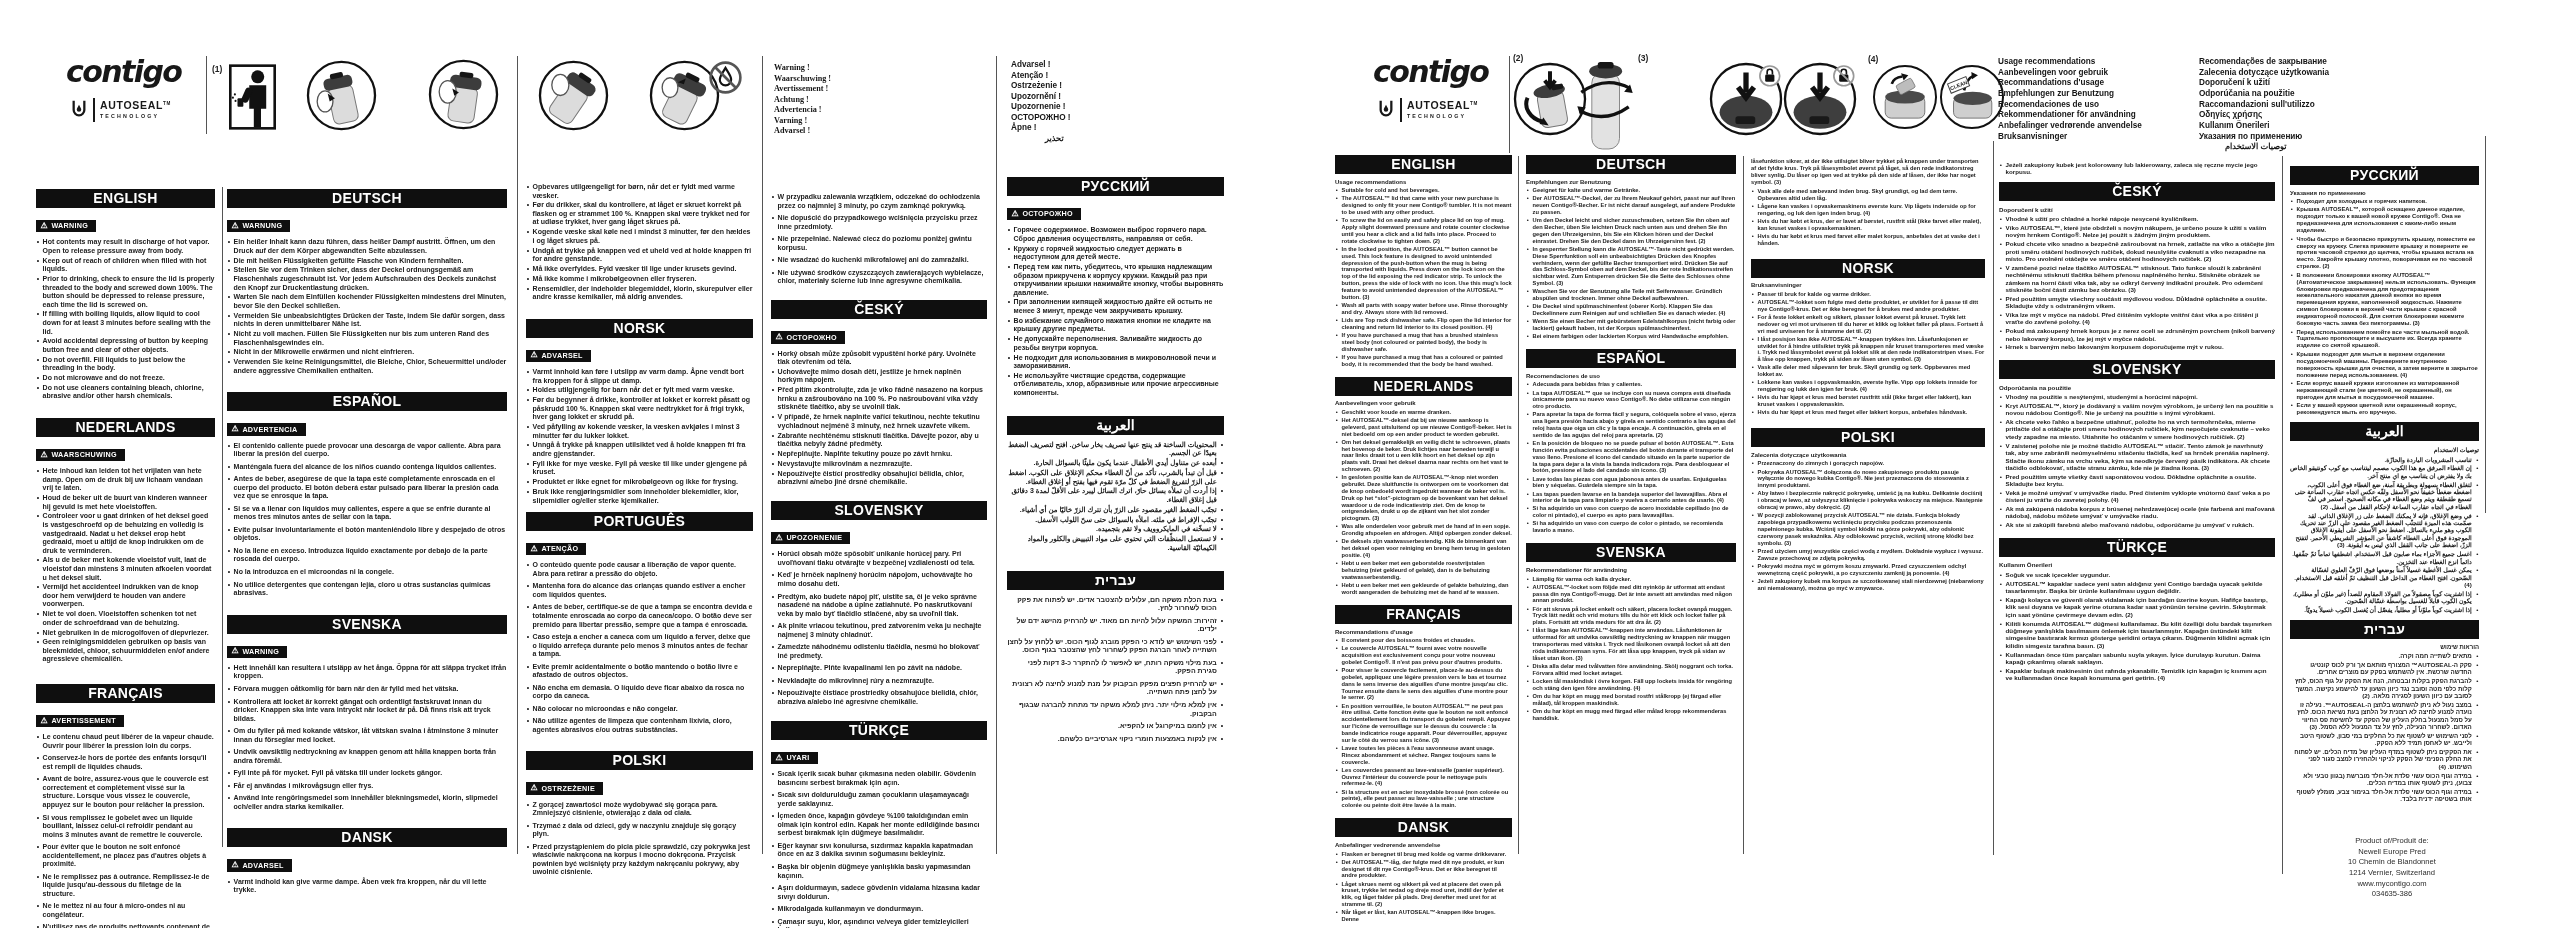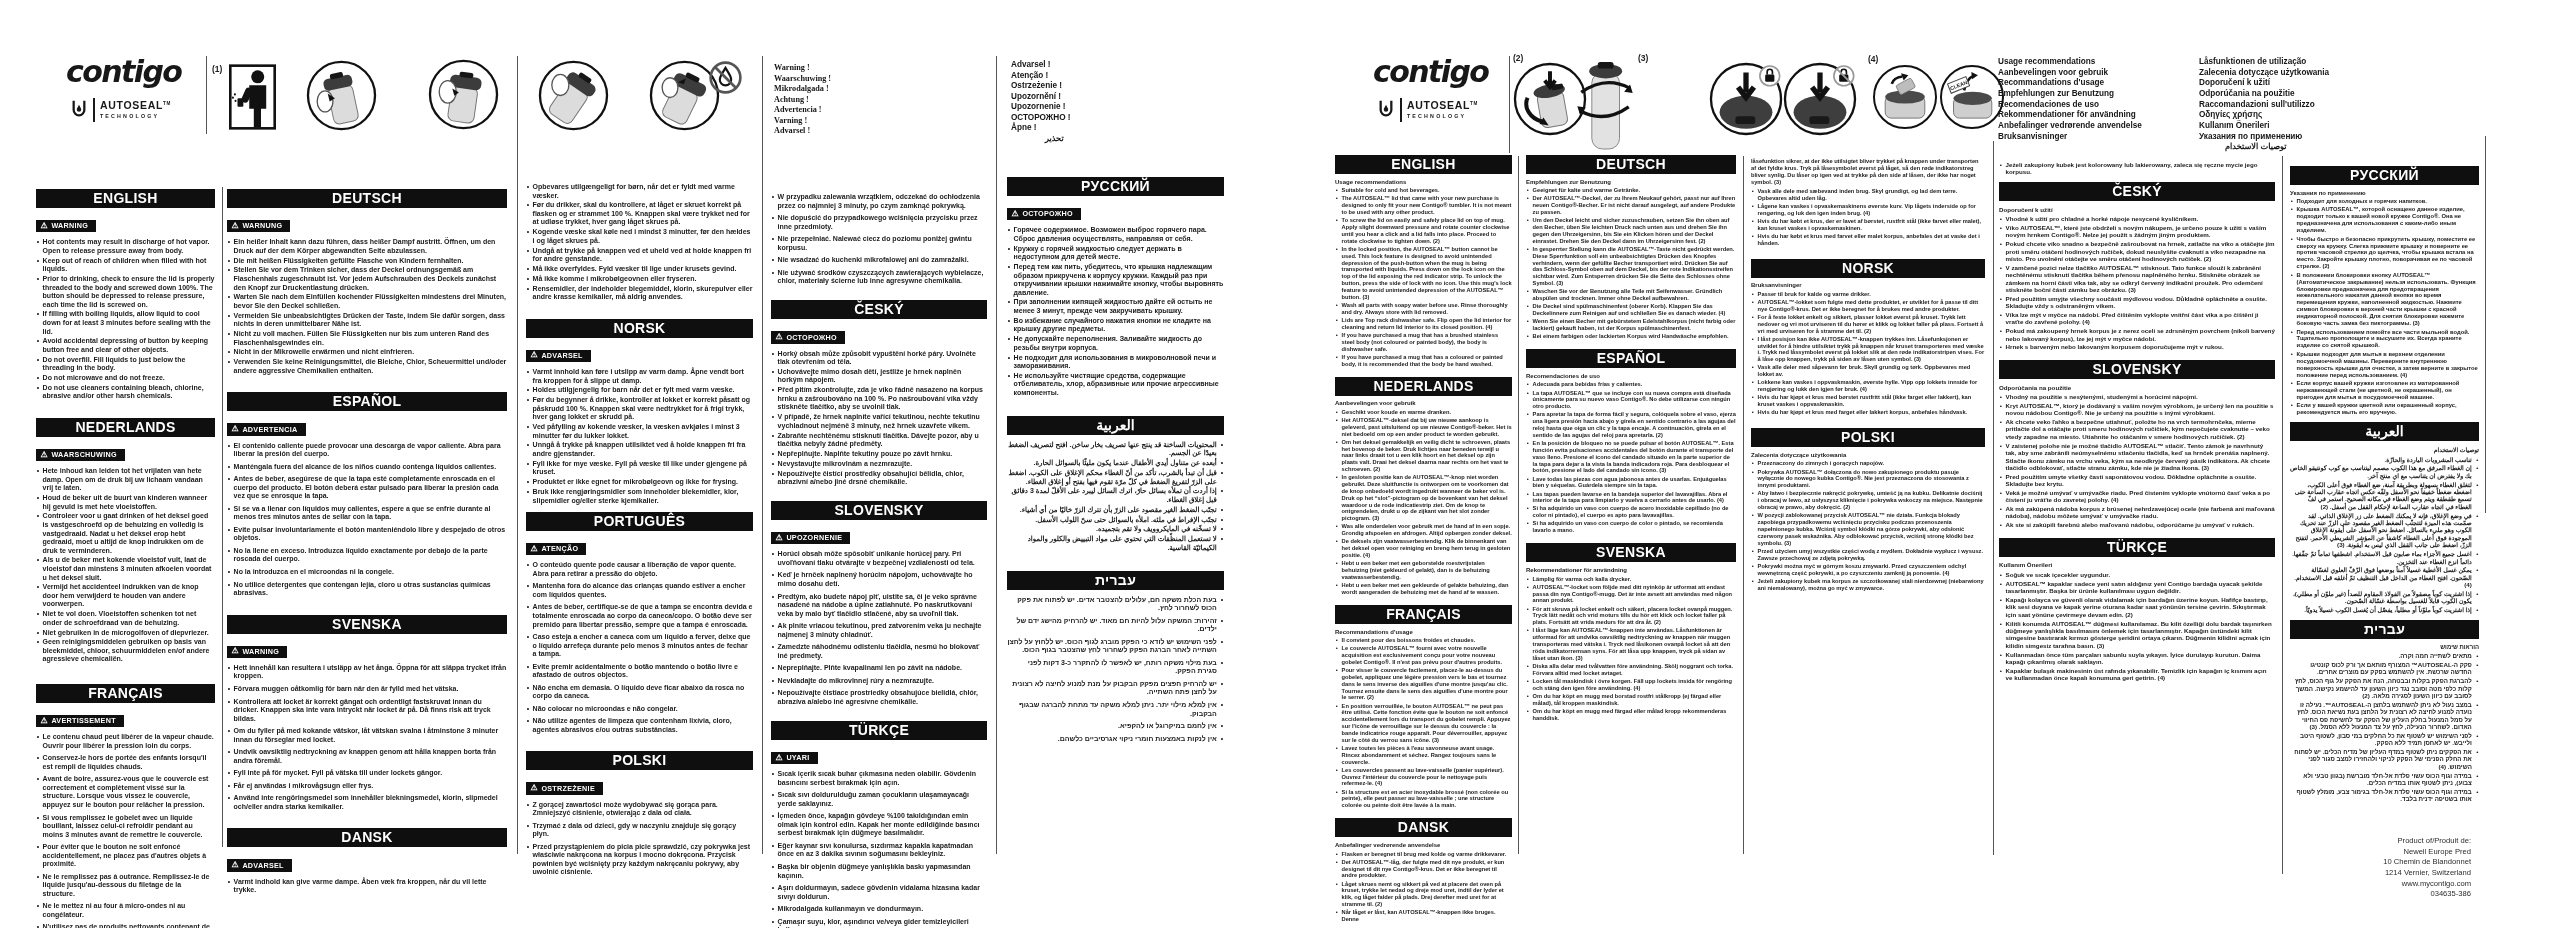--- a/index.html
+++ b/index.html
@@ -41,21 +41,21 @@
   .rcol4 ul.bullets,.rcol4 .para,.rcol4 .sec-title{font-size:6.2px;}
   .rcol5 ul.bullets{font-size:5.8px;}
   .rcol5 .rtl ul.bullets,.rcol5 ul.rtlsize{font-size:6.2px;}
   
   .langlist{font-size:8.2px;font-weight:bold;line-height:1.28;color:#161616;}
   .langlist div{white-space:nowrap;}
   .langlist .ar{direction:rtl;text-align:left;padding-left:34px;}
   .uselist{font-size:8.2px;font-weight:bold;line-height:1.3;color:#161616;}
   .uselist .ar{direction:rtl;text-align:left;padding-left:26px;}
   
-  .prodinfo{font-size:7.6px;font-weight:400;color:#2c2c2c;text-align:right;line-height:1.4;}
+  .prodinfo{font-size:7.6px;font-weight:400;color:#2c2c2c;text-align:center;line-height:1.4;}
 </style>
 </head>
 <body>
 
 <div class="abs" style="left:0;top:0;width:2576px;height:929px;">
 
   <div>
     <div class="abs" style="left:66px;top:57px;">
       <div class="logo">contigo</div>
       <div class="as-block">
@@ -125,21 +125,21 @@
     </svg>
     <svg class="abs" style="left:708px;top:60px;" width="35" height="35" viewBox="0 0 40 40">
       <circle cx="20" cy="20" r="17" fill="none" stroke="#555" stroke-width="3"></circle>
       <path d="M20 9 c-4 7 -6.5 9 -6.5 13.5 a6.5 6.5 0 0 0 13 0 c0 -4.5 -2.5 -6.5 -6.5 -13.5z" fill="none" stroke="#111" stroke-width="2.4"></path>
       <line x1="8" y1="8" x2="32" y2="32" stroke="#555" stroke-width="3"></line>
     </svg>
 
     <div class="abs langlist" style="left:774px;top:63px;font-family:Liberation Serif, serif;">
         <div>Warning !</div>
         <div>Waarschuwing !</div>
-        <div>Mikrodalgada !</div>
+        <div>Avertissement !</div>
         <div>Achtung !</div>
         <div>Advertencia !</div>
         <div>Varning !</div>
         <div>Advarsel !</div>
       </div>
     <div class="abs langlist" style="left:1011px;top:60px;">
         <div>Advarsel !</div>
         <div>Atenção !</div>
         <div>Ostrzeżenie !</div>
         <div>Upozornění !</div>
@@ -465,21 +465,21 @@
         <div>Usage recommendations</div>
         <div>Aanbevelingen voor gebruik</div>
         <div>Recommandations d'usage</div>
         <div>Empfehlungen zur Benutzung</div>
         <div>Recomendaciones de uso</div>
         <div>Rekommendationer för användning</div>
         <div>Anbefalinger vedrørende anvendelse</div>
         <div>Bruksanvisninger</div>
       </div>
     <div class="abs uselist" style="left:2199px;top:57px;">
-        <div>Låsfunktionen de utilização</div>
+        <div>Recomendações de закрывание</div>
         <div>Zalecenia dotyczące użytkowania</div>
         <div>Doporučení k užití</div>
         <div>Odporúčania na použitie</div>
         <div>Raccomandazioni sull'utilizzo</div>
         <div>Οδηγίες χρήσης</div>
         <div>Kullanım Önerileri</div>
         <div>Указания по применению</div>
         <div class="ar">توصيات الاستخدام</div>
       </div>
 

